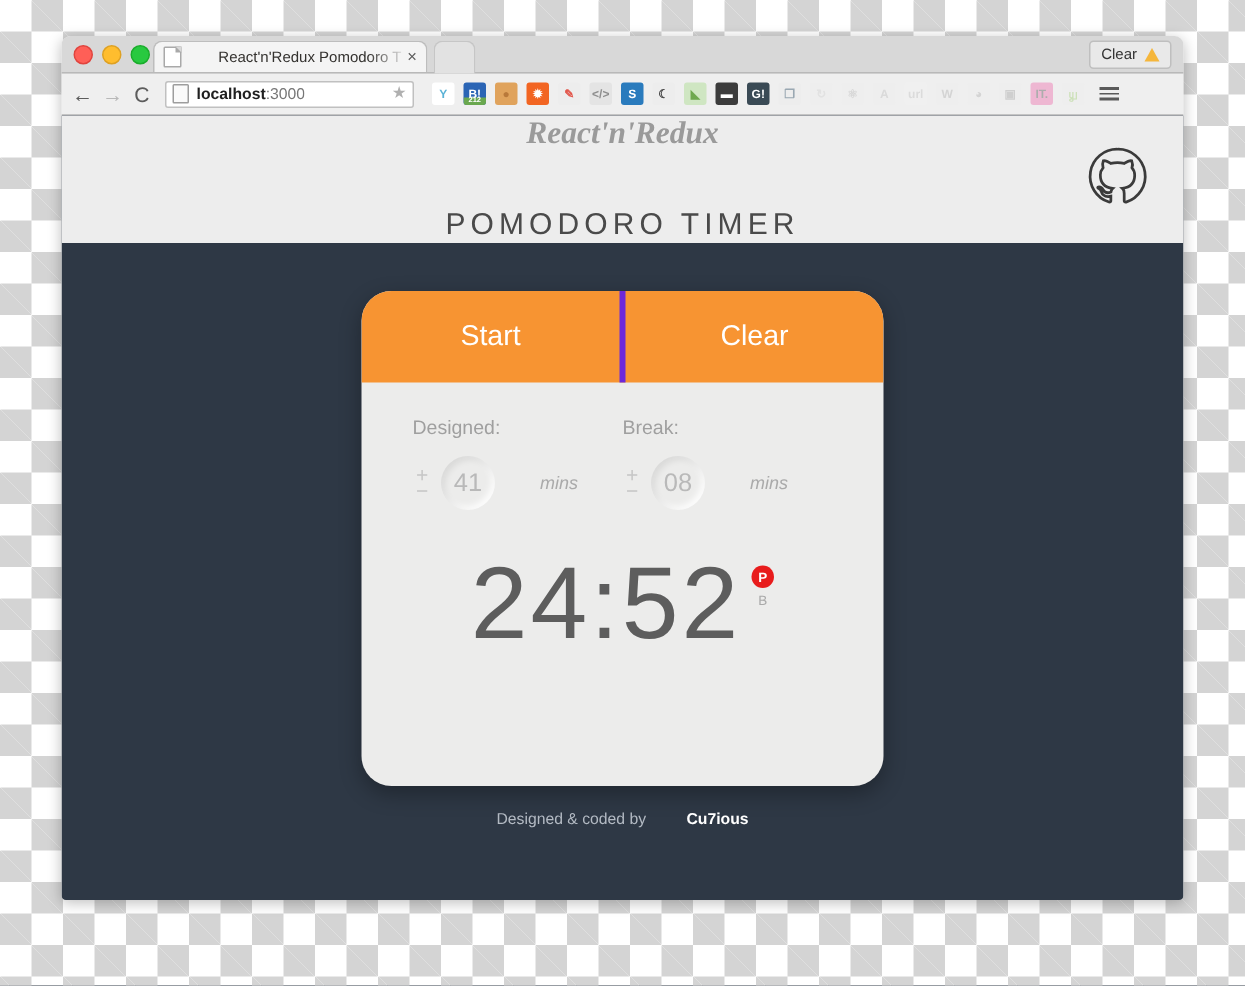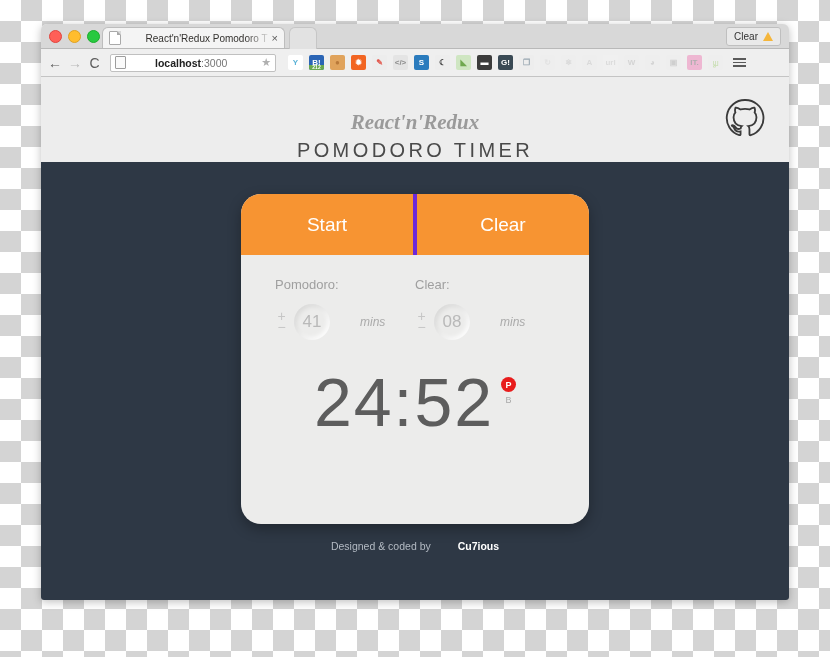--- a/index.html
+++ b/index.html
@@ -74,21 +74,20 @@
   .toolbar{
     height:27px;background:#efefef;border-bottom:1px solid #c4c4c4;
     display:flex;align-items:center;padding:0 7px;gap:7px;flex:none;
   }
   .navbtn{font-size:14px;line-height:1;color:#5c5c5c;width:13px;text-align:center;}
   .navbtn.dim{color:#b8b8b8;}
   .omnibox{
     flex:none;width:166px;height:18px;background:#fff;border:1px solid #c0c0c0;
     border-radius:2px;display:flex;align-items:center;padding:0 4px;box-sizing:border-box;
     margin-left:2px;
-    gap:24px;
   }
   .page-ic{
     width:9px;height:11px;background:#fafafa;border:1px solid #9d9d9d;border-radius:1px;
     flex:none;margin-right:5px;
   }
   .url{font-size:10.5px;white-space:nowrap;overflow:hidden;}
   .url .host{color:#202020;font-weight:bold;}
   .url .port{color:#767676;}
   .star{margin-left:auto;font-size:11px;color:#b0b0b0;line-height:1;}
   .ext-row{display:flex;align-items:center;gap:6px;margin-left:5px;}
@@ -96,21 +95,21 @@
        justify-content:center;font-size:8px;font-weight:bold;color:#fff;flex:none;
        line-height:1;overflow:hidden;position:relative;}
   .ext.faded{opacity:.33;}
   .hamb{margin-left:3px;display:flex;flex-direction:column;gap:2px;}
   .hamb i{display:block;width:13px;height:1.6px;background:#5a5a5a;}
 
   
   .page{flex:1;display:flex;flex-direction:column;background:#2e3845;overflow:hidden;}
   .app-header{
     height:85px;background:#ededed;position:relative;flex:none;
-    display:flex;flex-direction:column;align-items:center;justify-content:flex-end;
+    display:flex;flex-direction:column;align-items:center;justify-content:space-between;
   }
   .brand{
     font-family:"Liberation Serif", serif;font-style:italic;font-weight:bold;
     font-size:21px;color:#9a9a9a;line-height:1.1;
   }
   .app-title{
     font-size:20px;color:#4a4a4a;letter-spacing:3.4px;margin-top:5px;
   }
   .gh{position:absolute;right:24px;top:50%;transform:translateY(-50%);}
 
@@ -242,33 +241,33 @@
       <div class="card">
         <div class="card-actions">
           <div class="act">Start</div>
           <div class="act">Clear</div>
         </div>
 
         <div class="card-body">
           <div class="controls">
 
             <div class="ctrl">
-              <div class="ctrl-label">Pomodoro:</div>
+              <div class="ctrl-label">Designed:</div>
               <div class="ctrl-row">
                 <span class="stepper">
                   <span>+</span>
                   <span>−</span>
                 </span>
                 <span class="badge">41</span>
                 <span class="mins">mins</span>
               </div>
             </div>
 
             <div class="ctrl">
-              <div class="ctrl-label">Clear:</div>
+              <div class="ctrl-label">Break:</div>
               <div class="ctrl-row">
                 <span class="stepper">
                   <span>+</span>
                   <span>−</span>
                 </span>
                 <span class="badge">08</span>
                 <span class="mins">mins</span>
               </div>
             </div>
 

